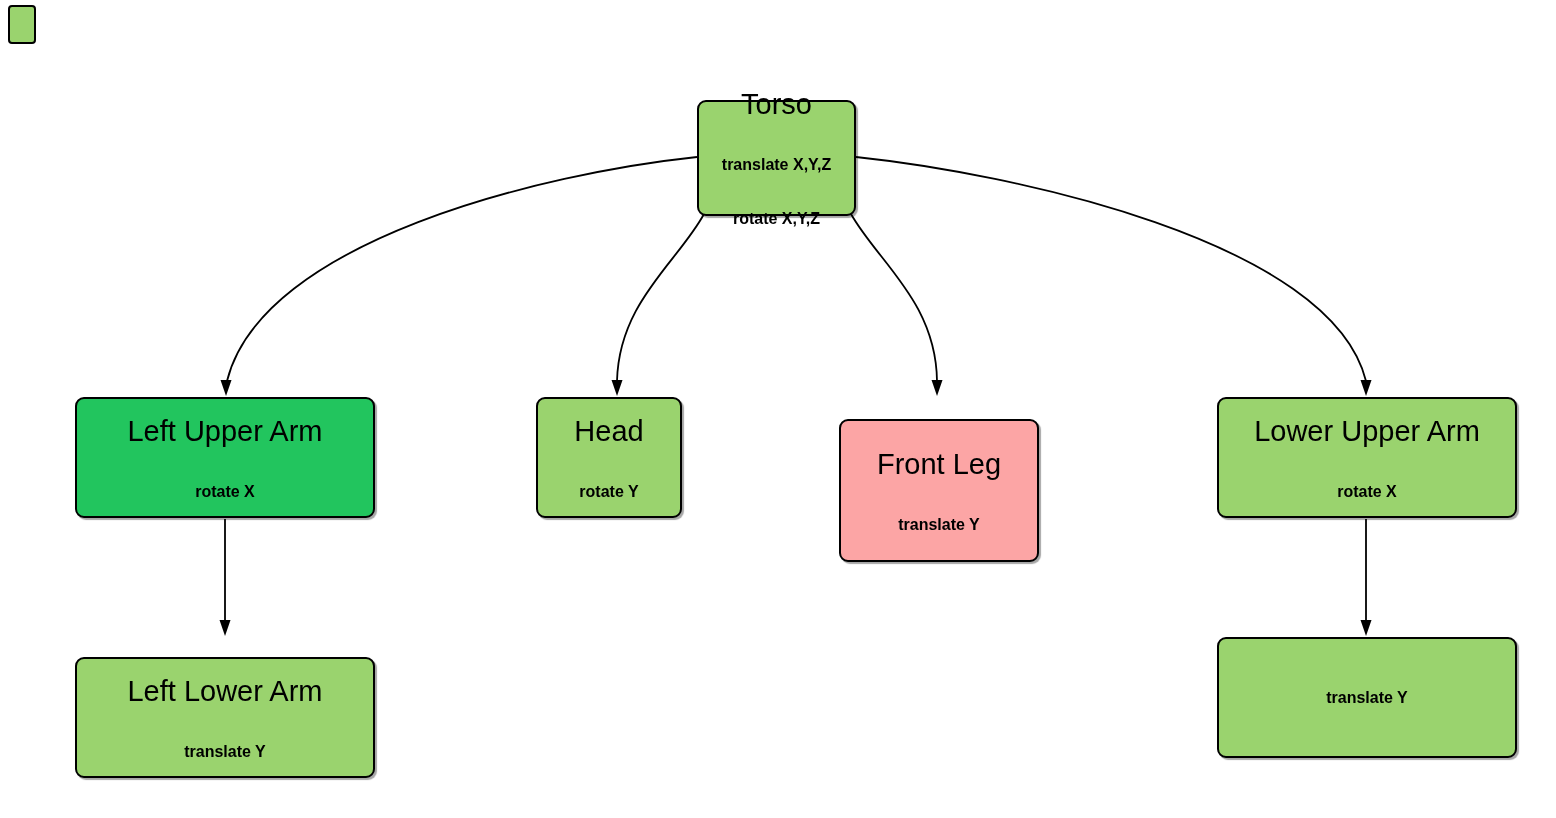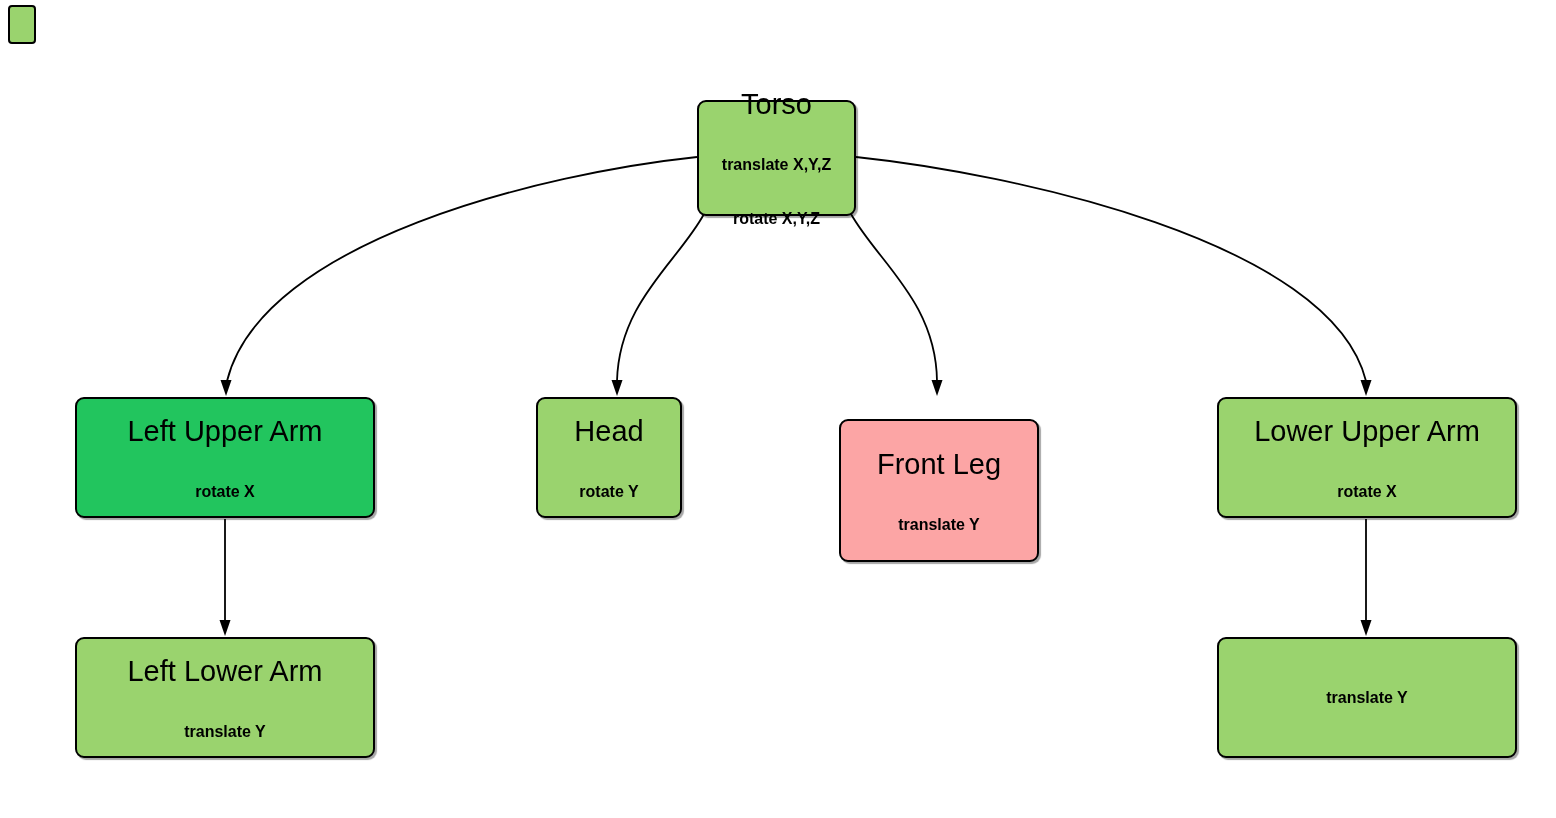--- a/index.html
+++ b/index.html
@@ -85,21 +85,21 @@
         <div class="node-detail">rotate Y</div>
       </div>
       <div class="node" style="left: 839px; top: 397px; width: 200px; height: 143px; background: #fca5a5; border-color: rgb(0, 0, 0); margin-top: 22px;">
         <div class="node-title">Front Leg</div>
         <div class="node-detail">translate Y</div>
       </div>
       <div class="node" style="left: 1217px; top: 397px; width: 300px; height: 121px; background: rgb(154, 211, 110); border-color: rgb(0, 0, 0);">
         <div class="node-title">Lower Upper Arm</div>
         <div class="node-detail">rotate X</div>
       </div>
-      <div class="node" style="left: 75px; top: 637px; width: 300px; height: 121px; background: rgb(154, 211, 110); border-color: rgb(0, 0, 0);">
+      <div class="node" style="left: 75px; top: 657px; width: 300px; height: 121px; background: rgb(154, 211, 110); border-color: rgb(0, 0, 0);">
         <div class="node-title">Left Lower Arm</div>
         <div class="node-detail">translate Y</div>
       </div>
       <div class="node" style="left: 1217px; top: 637px; width: 300px; height: 121px; background: rgb(154, 211, 110); border-color: rgb(0, 0, 0);">
         <div class="node-detail">translate Y</div>
       </div>
     </div>
 </div>
 
 </body></html>

